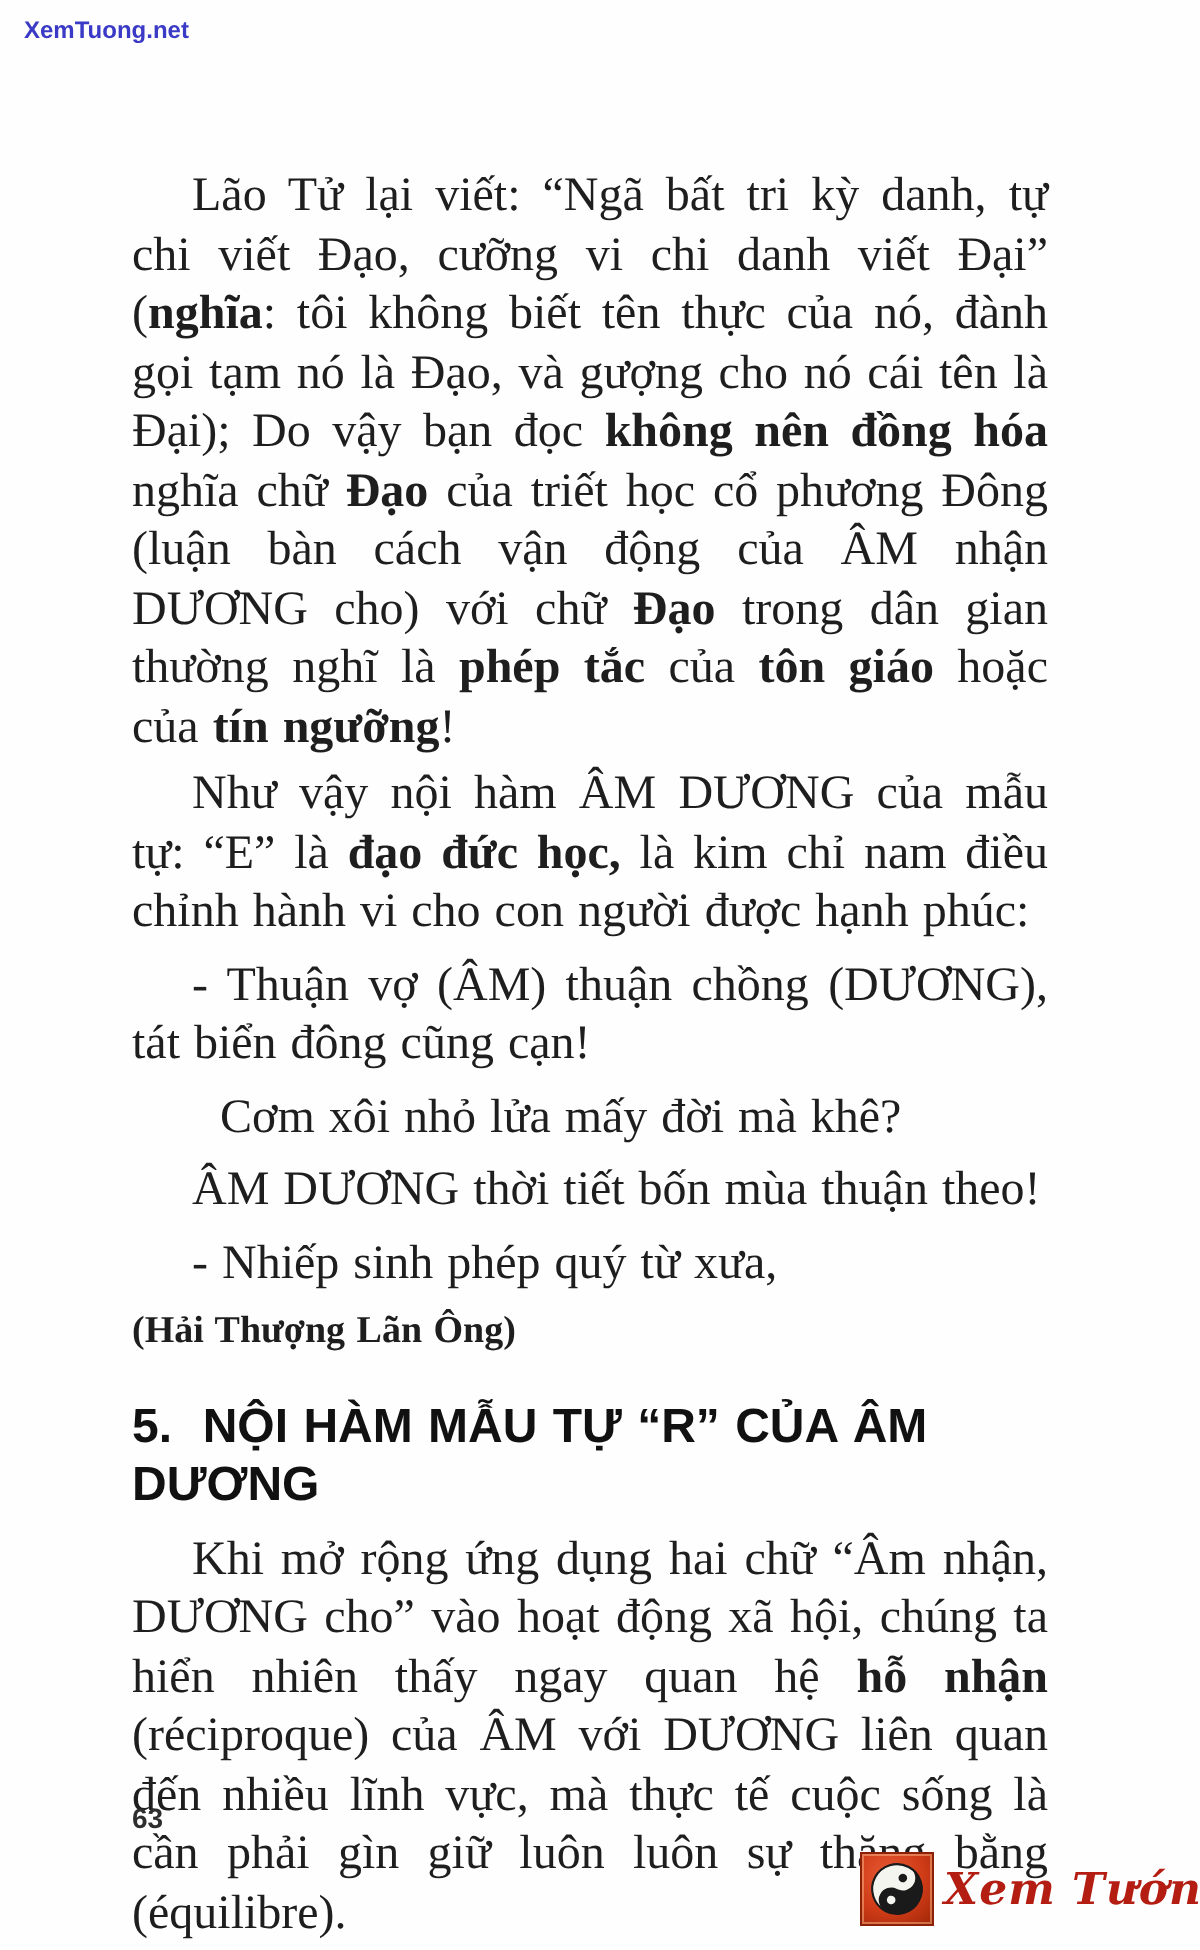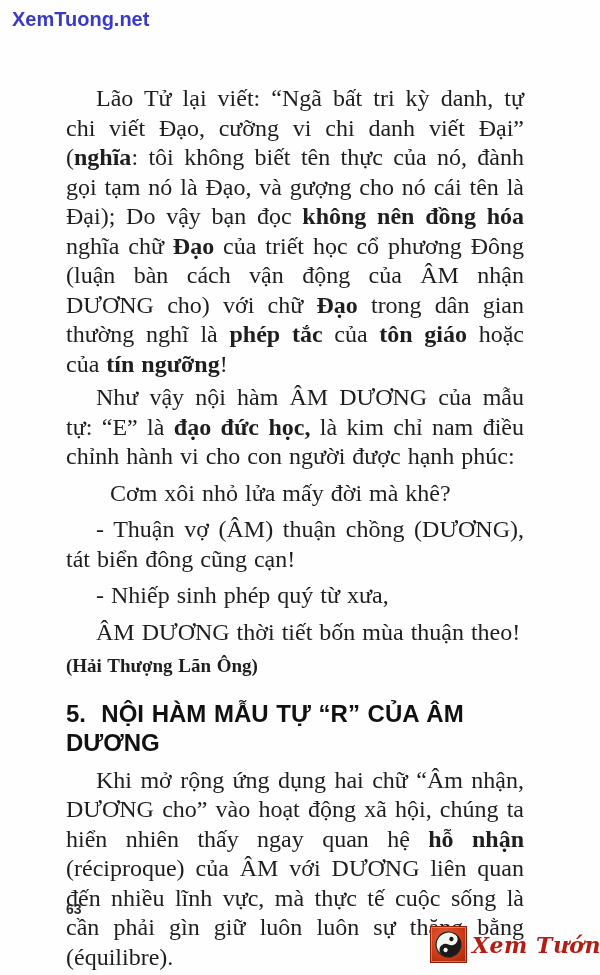--- a/index.html
+++ b/index.html
@@ -14,21 +14,21 @@
     background: #fefefe;
     overflow: hidden;
     font-family: "Liberation Serif", serif;
   }
   .watermark {
     position: absolute;
     left: 12px;
     top: 8px;
     font-family: "Liberation Sans", sans-serif;
     font-weight: bold;
-    font-size: 20px;
+    font-size: 12px;
     color: #3a3ac6;
   }
   .text-column {
     position: absolute;
     left: 66px;
     top: 80px;
     width: 458px;
   }
   p.para {
     margin: 0;
@@ -103,24 +103,24 @@
 </head>
 <body>
 
 <div class="page">
 
   <div class="watermark">XemTuong.net</div>
 
   <main class="text-column">
       <p class="para indent"><span>Lão Tử lại viết: “Ngã bất tri kỳ danh, tự chi viết Đạo, cưỡng vi chi danh viết Đại” (</span><span class="bold">nghĩa</span><span>: tôi không biết tên thực của nó, đành gọi tạm nó là Đạo, và gượng cho nó cái tên là Đại); Do vậy bạn đọc </span><span class="bold">không nên đồng hóa</span><span> nghĩa chữ </span><span class="bold">Đạo</span><span> của triết học cổ phương Đông (luận bàn cách vận động của ÂM nhận DƯƠNG cho) với chữ </span><span class="bold">Đạo</span><span> trong dân gian thường nghĩ là </span><span class="bold">phép tắc</span><span> của </span><span class="bold">tôn giáo</span><span> hoặc của </span><span class="bold">tín ngưỡng</span><span>!</span></p>
       <p class="para indent"><span>Như vậy nội hàm ÂM DƯƠNG của mẫu tự: “E” là </span><span class="bold">đạo đức học,</span><span> là kim chỉ nam điều chỉnh hành vi cho con người được hạnh phúc:</span></p>
+      <p class="para verse"><span>- Thuận vợ (ÂM) thuận chồng (DƯƠNG), tát biển đông cũng cạn!</span></p>
       <p class="para verse2"><span>Cơm xôi nhỏ lửa mấy đời mà khê?</span></p>
-      <p class="para verse"><span>- Thuận vợ (ÂM) thuận chồng (DƯƠNG), tát biển đông cũng cạn!</span></p>
+      <p class="para verse"><span>ÂM DƯƠNG thời tiết bốn mùa thuận theo!</span></p>
       <p class="para verse"><span>- Nhiếp sinh phép quý từ xưa,</span></p>
-      <p class="para verse"><span>ÂM DƯƠNG thời tiết bốn mùa thuận theo!</span></p>
       <p class="para attribution"><span class="bold">(Hải Thượng Lãn Ông)</span></p>
       <p class="para heading"><span>5.&nbsp; NỘI HÀM MẪU TỰ “R” CỦA ÂM DƯƠNG</span></p>
       <p class="para indent"><span>Khi mở rộng ứng dụng hai chữ “Âm nhận, DƯƠNG cho” vào hoạt động xã hội, chúng ta hiển nhiên thấy ngay quan hệ </span><span class="bold">hỗ nhận</span><span> (réciproque) của ÂM với DƯƠNG liên quan đến nhiều lĩnh vực, mà thực tế cuộc sống là cần phải gìn giữ luôn luôn sự thăng bằng (équilibre).</span></p>
     </main>
 
   <div class="page-number">63</div>
 
   <div class="site-logo">
     <span class="logo-square">
       <svg width="27" height="27" viewBox="0 0 100 100" aria-hidden="true">

